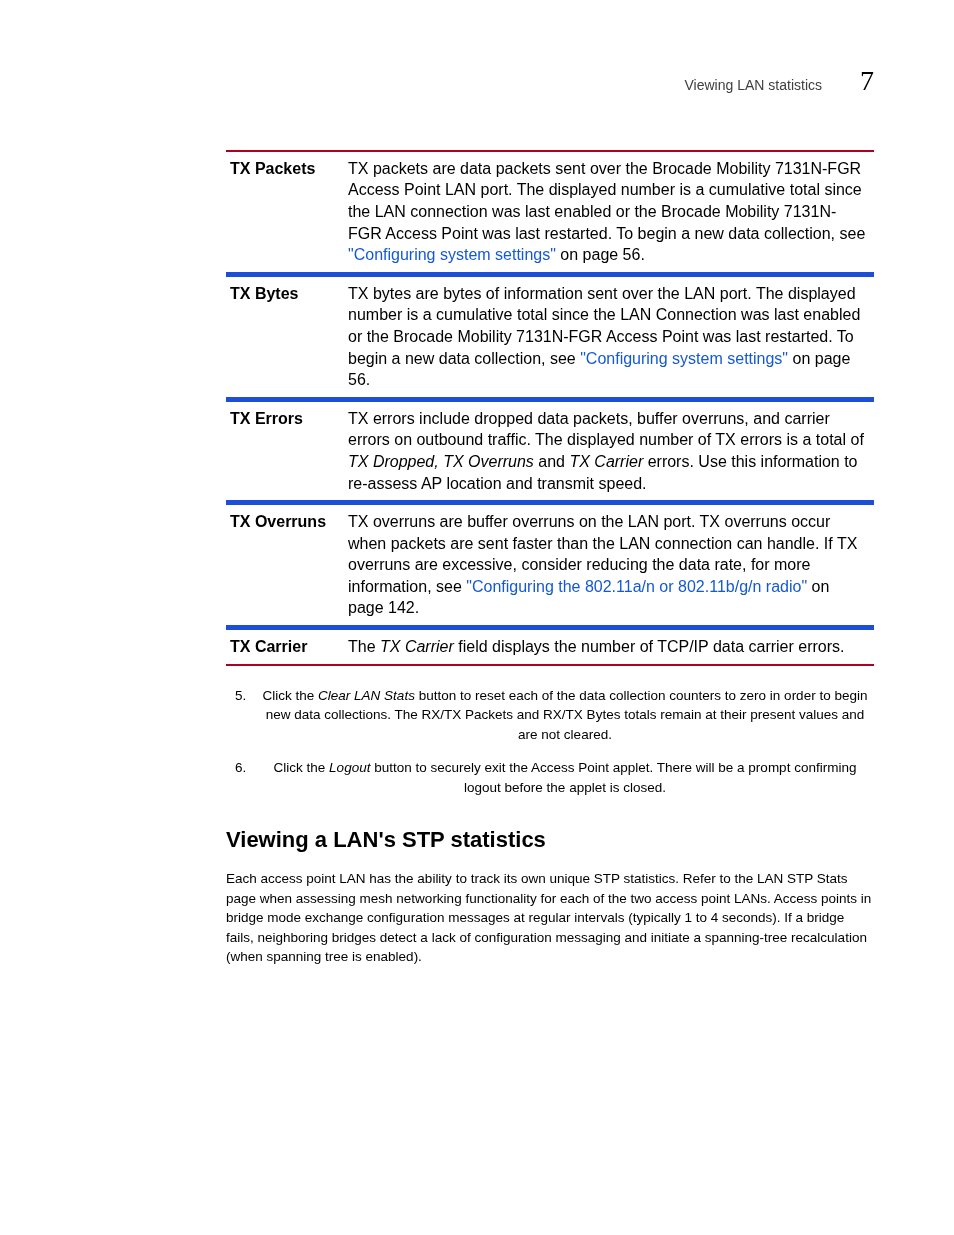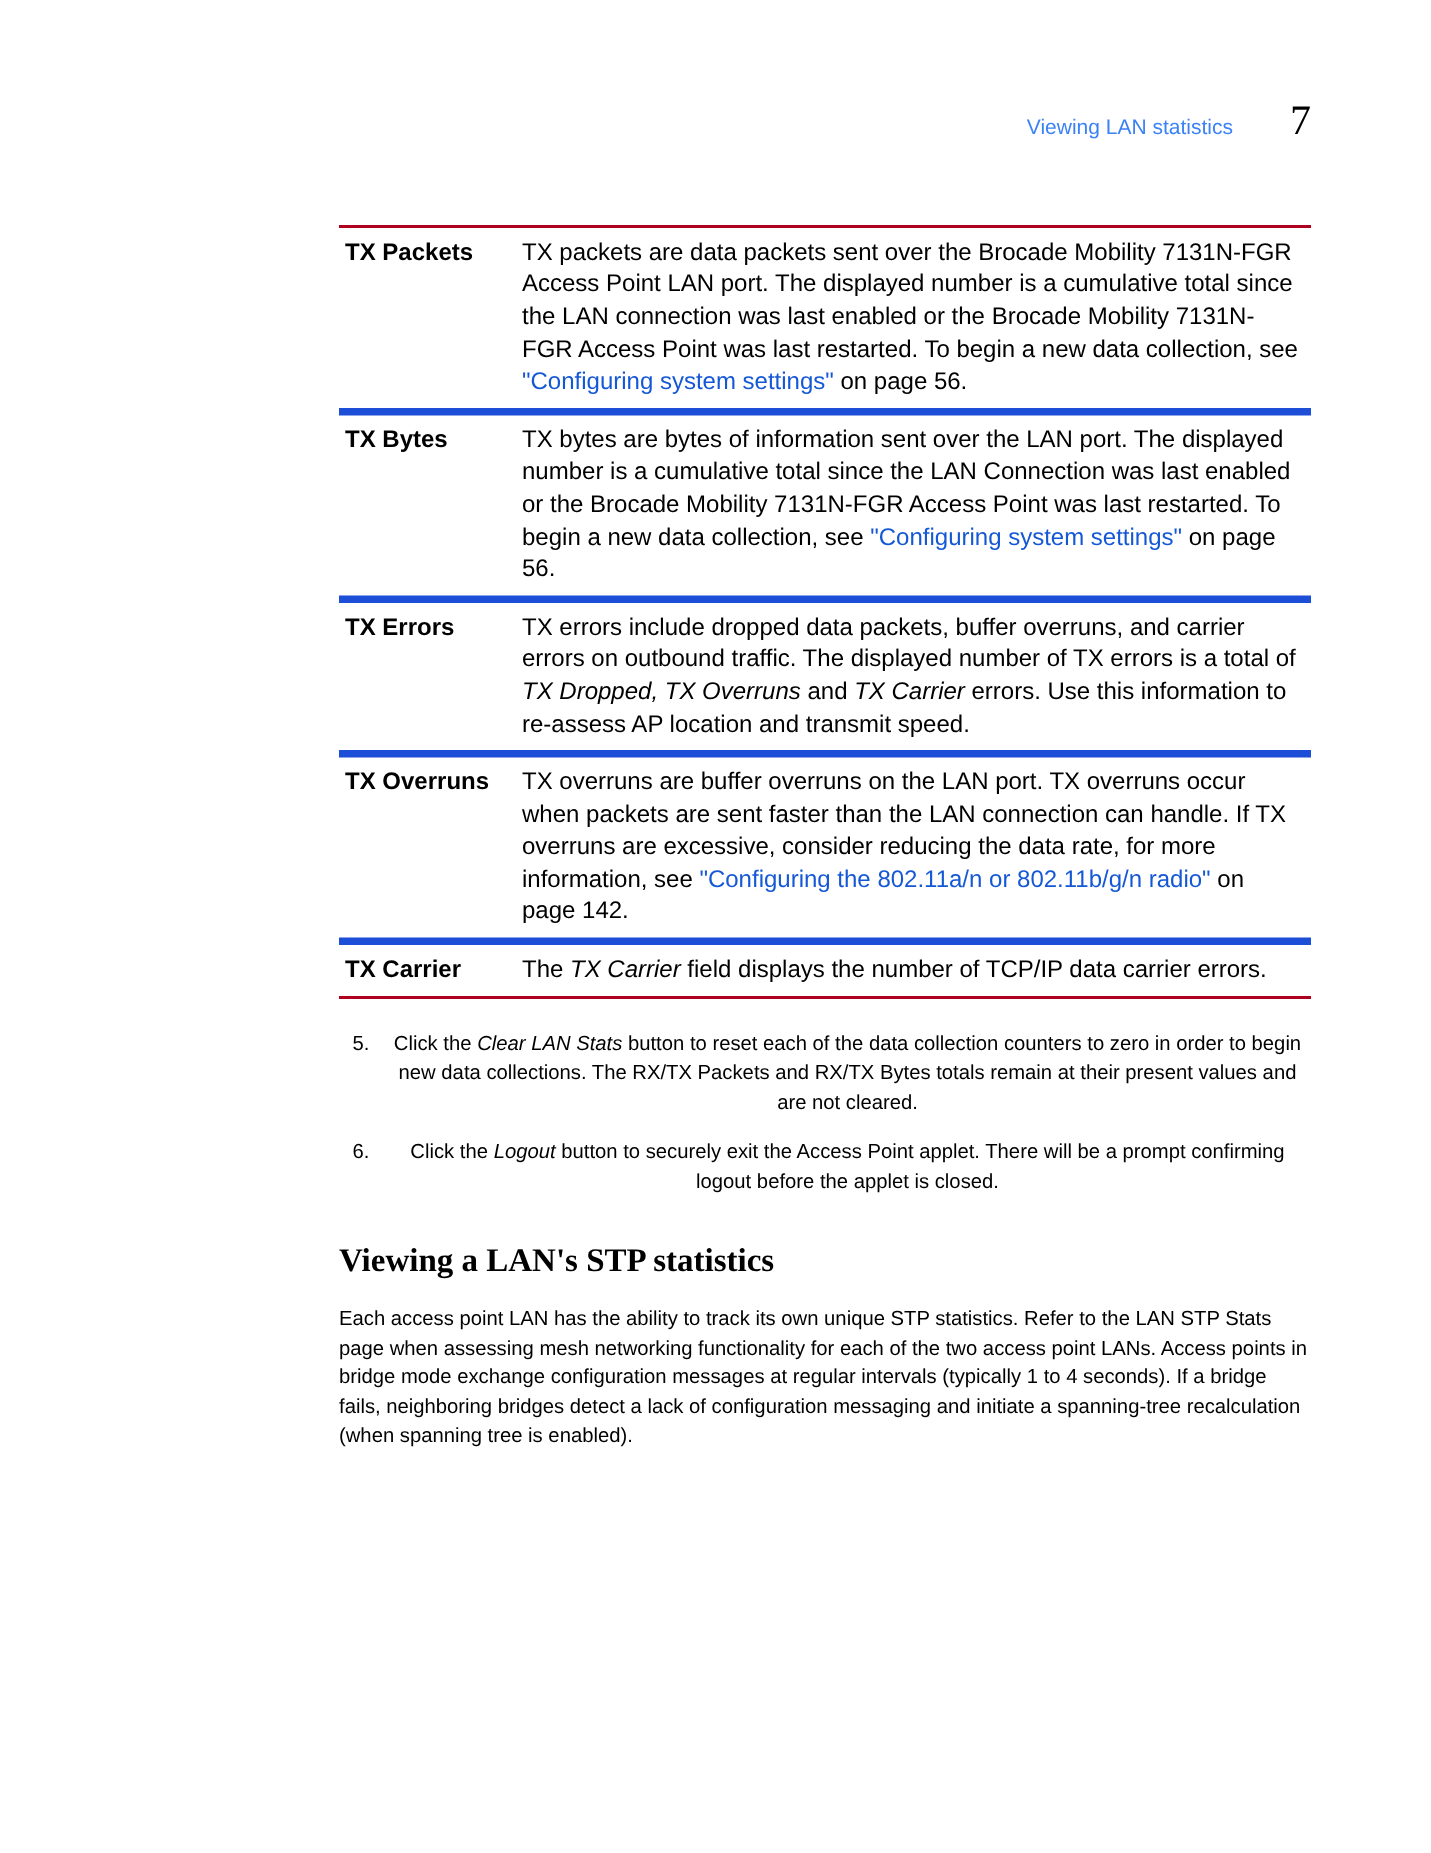--- a/index.html
+++ b/index.html
@@ -20,21 +20,21 @@
   }
   .running-head {
     display: flex;
     justify-content: flex-end;
     align-items: baseline;
     gap: 38px;
     margin-bottom: 50px;
   }
   .running-head .rh-text {
     font-size: 14px;
-    color: #3b82f6;
+    color: #404040;
   }
   .running-head .rh-num {
     font-size: 28px;
     font-family: "Times New Roman", Times, serif;
     font-weight: 400;
   }
   .content {
     margin-left: 146px;
   }
   table.defs {
@@ -72,21 +72,21 @@
     font-size: 13.5px;
     line-height: 1.45;
     text-align: center;
   }
   ol.steps li {
     margin-bottom: 14px;
     padding-left: 6px;
   }
 
   h2.section-title {
-    font-family: Liberation Serif, serif;
+    font-family: Liberation Sans, sans-serif;
     font-size: 22px;
     font-weight: bold;
     margin: 28px 0 14px 0;
   }
   .body-para {
     font-size: 13.5px;
     line-height: 1.45;
     margin: 0 0 14px 0;
   }
 </style>

